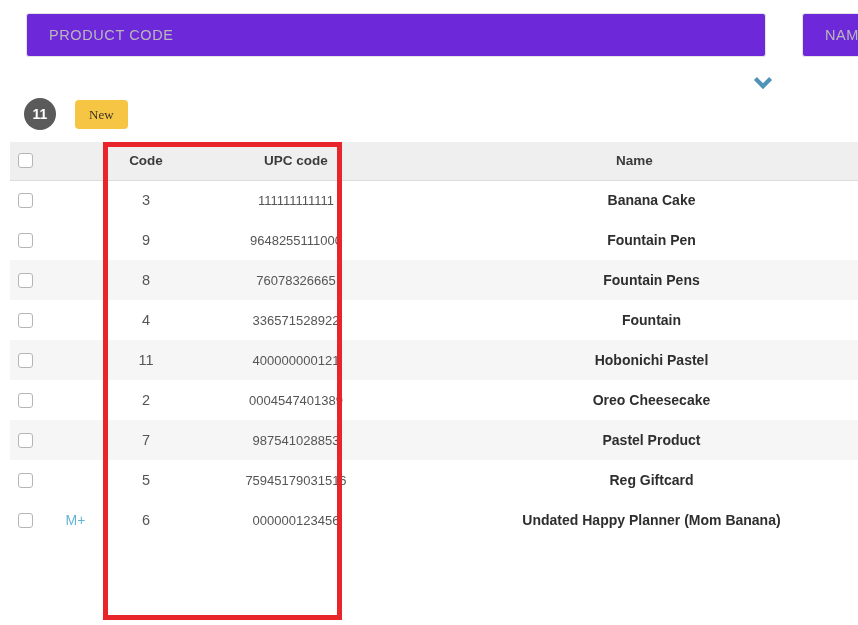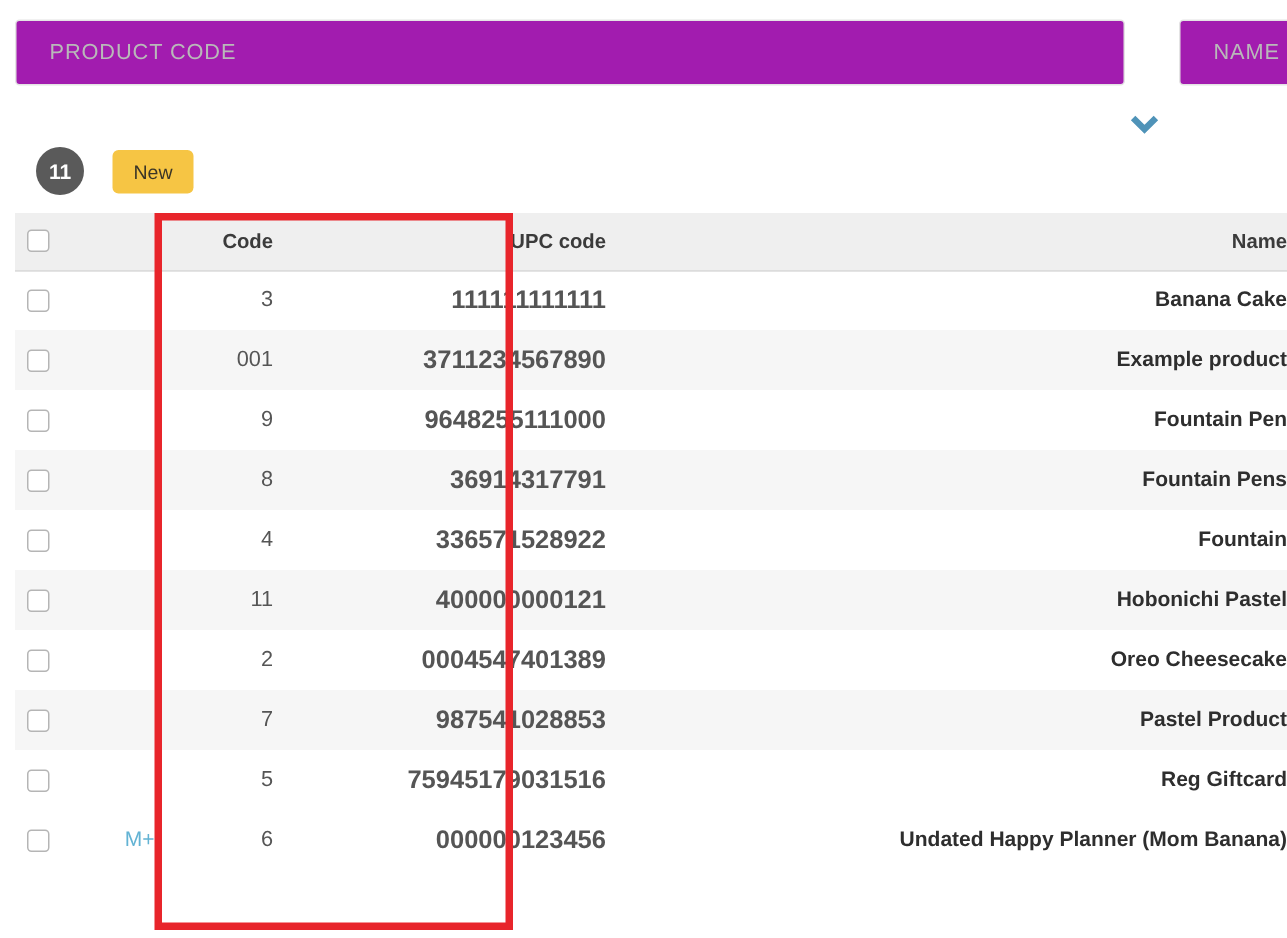--- a/index.html
+++ b/index.html
@@ -22,26 +22,27 @@
     top: 0;
     left: 0;
     width: 858px;
     height: 70px;
   }
   .filter-input {
     position: absolute;
     top: 13px;
     height: 44px;
     box-sizing: border-box;
-    background: #a21caf;
+    background: #6d28d9;
     border: 1px solid #e4e4e4;
     border-radius: 3px;
     display: flex;
     align-items: center;
     padding-left: 22px;
+    margin-left: 16px;
   }
   .filter-input .ph {
     font-size: 14.5px;
     letter-spacing: 0.6px;
     color: #b9b9b9;
     font-family: "Liberation Sans", sans-serif;
     white-space: nowrap;
   }
   #input-product-code { left: 10px; width: 740px; }
   #input-name { left: 786px; width: 160px; }
@@ -98,38 +99,38 @@
     flex: none;
   }
   .new-btn {
     margin-left: 19px;
     background: #f6c544;
     color: #3a3527;
     border: none;
     border-radius: 4px;
     font-size: 13px;
     font-weight: 400;
-    font-family: Liberation Sans, sans-serif;
+    font-family: Liberation Serif, serif;
     padding: 8px 14px;
     cursor: pointer;
     line-height: 1;
   }
 
   
   .catalog-table {
     position: absolute;
     top: 142px;
     left: 10px;
     width: 848px;
     border-collapse: collapse;
     table-layout: fixed;
   }
   .catalog-table th,
   .catalog-table td {
-    text-align: right;
+    text-align: center;
     padding: 0;
     margin: 0;
     vertical-align: middle;
   }
   .catalog-table thead tr {
     background: #efefef;
     height: 38px;
   }
   .catalog-table thead th {
     font-size: 13.5px;
@@ -173,23 +174,23 @@
     font-weight: 400;
     cursor: pointer;
     display: inline-block;
   }
   .code-val {
     font-size: 14.5px;
     color: #555555;
     font-weight: 400;
   }
   .upc-val {
-    font-size: 17px;
+    font-size: 13px;
     color: #555555;
-    font-weight: 700;
+    font-weight: 400;
   }
   .name-val {
     font-size: 14px;
     color: #2e2e2e;
     font-weight: 700;
     padding-left: 34px;
   }
 
   
   .annotation-box {
@@ -251,45 +252,36 @@
   <tbody id="table-body">
       <tr class="odd">
         <td class="cell-pad-check">
           <span class="cbx"></span>
         </td>
         <td></td>
         <td class="cell-code"><span class="code-val">3</span></td>
         <td class="cell-upc"><span class="upc-val">111111111111</span></td>
         <td class="cell-name"><span class="name-val">Banana Cake</span></td>
       </tr>
-      <tr class="even">
-        <td class="cell-pad-check">
-          <span class="cbx"></span>
-        </td>
-        <td></td>
-        <td class="cell-code"><span class="code-val">001</span></td>
-        <td class="cell-upc"><span class="upc-val">3711234567890</span></td>
-        <td class="cell-name"><span class="name-val">Example product</span></td>
-      </tr>
       <tr class="odd">
         <td class="cell-pad-check">
           <span class="cbx"></span>
         </td>
         <td></td>
         <td class="cell-code"><span class="code-val">9</span></td>
         <td class="cell-upc"><span class="upc-val">9648255111000</span></td>
         <td class="cell-name"><span class="name-val">Fountain Pen</span></td>
       </tr>
       <tr class="even">
         <td class="cell-pad-check">
           <span class="cbx"></span>
         </td>
         <td></td>
         <td class="cell-code"><span class="code-val">8</span></td>
-        <td class="cell-upc"><span class="upc-val">36914317791</span></td>
+        <td class="cell-upc"><span class="upc-val">76078326665</span></td>
         <td class="cell-name"><span class="name-val">Fountain Pens</span></td>
       </tr>
       <tr class="odd">
         <td class="cell-pad-check">
           <span class="cbx"></span>
         </td>
         <td></td>
         <td class="cell-code"><span class="code-val">4</span></td>
         <td class="cell-upc"><span class="upc-val">336571528922</span></td>
         <td class="cell-name"><span class="name-val">Fountain</span></td>

